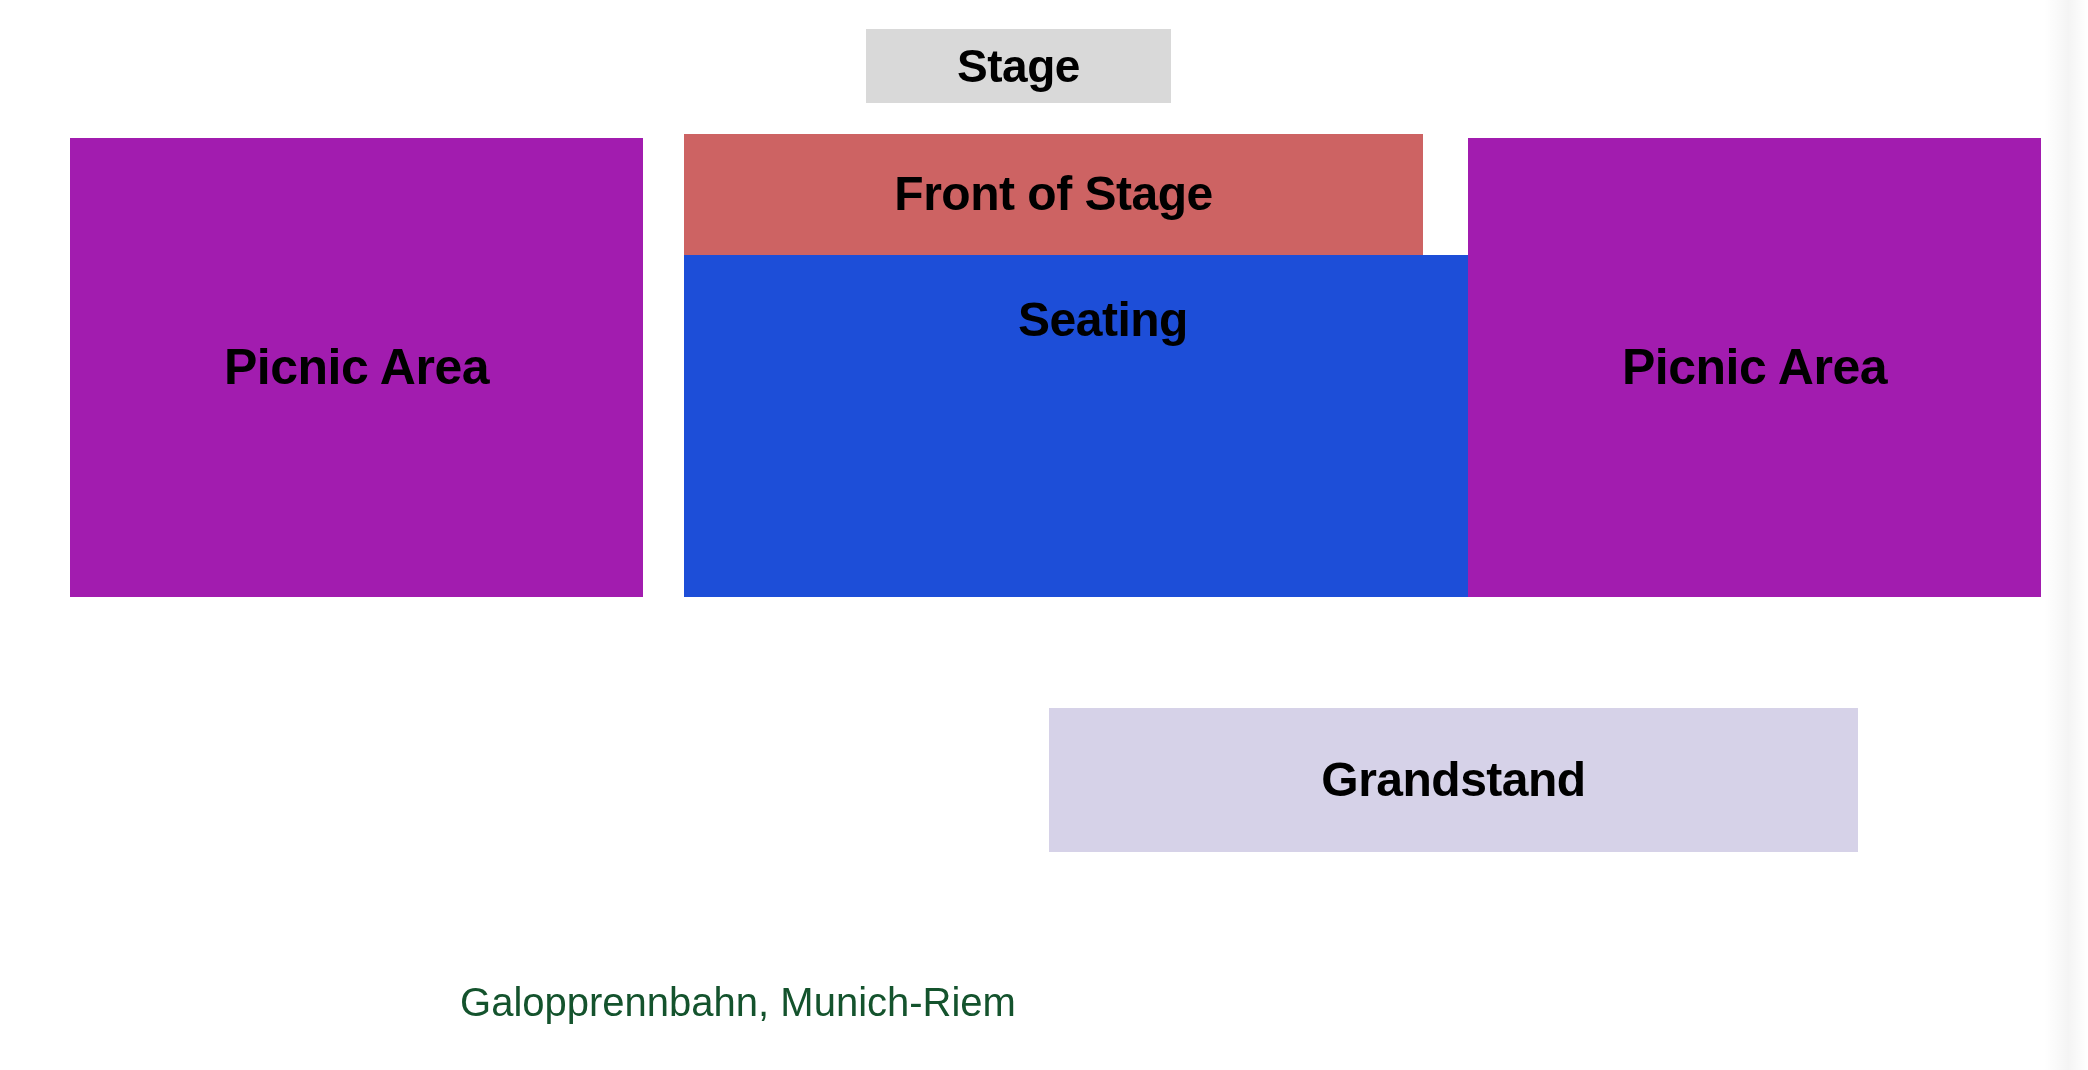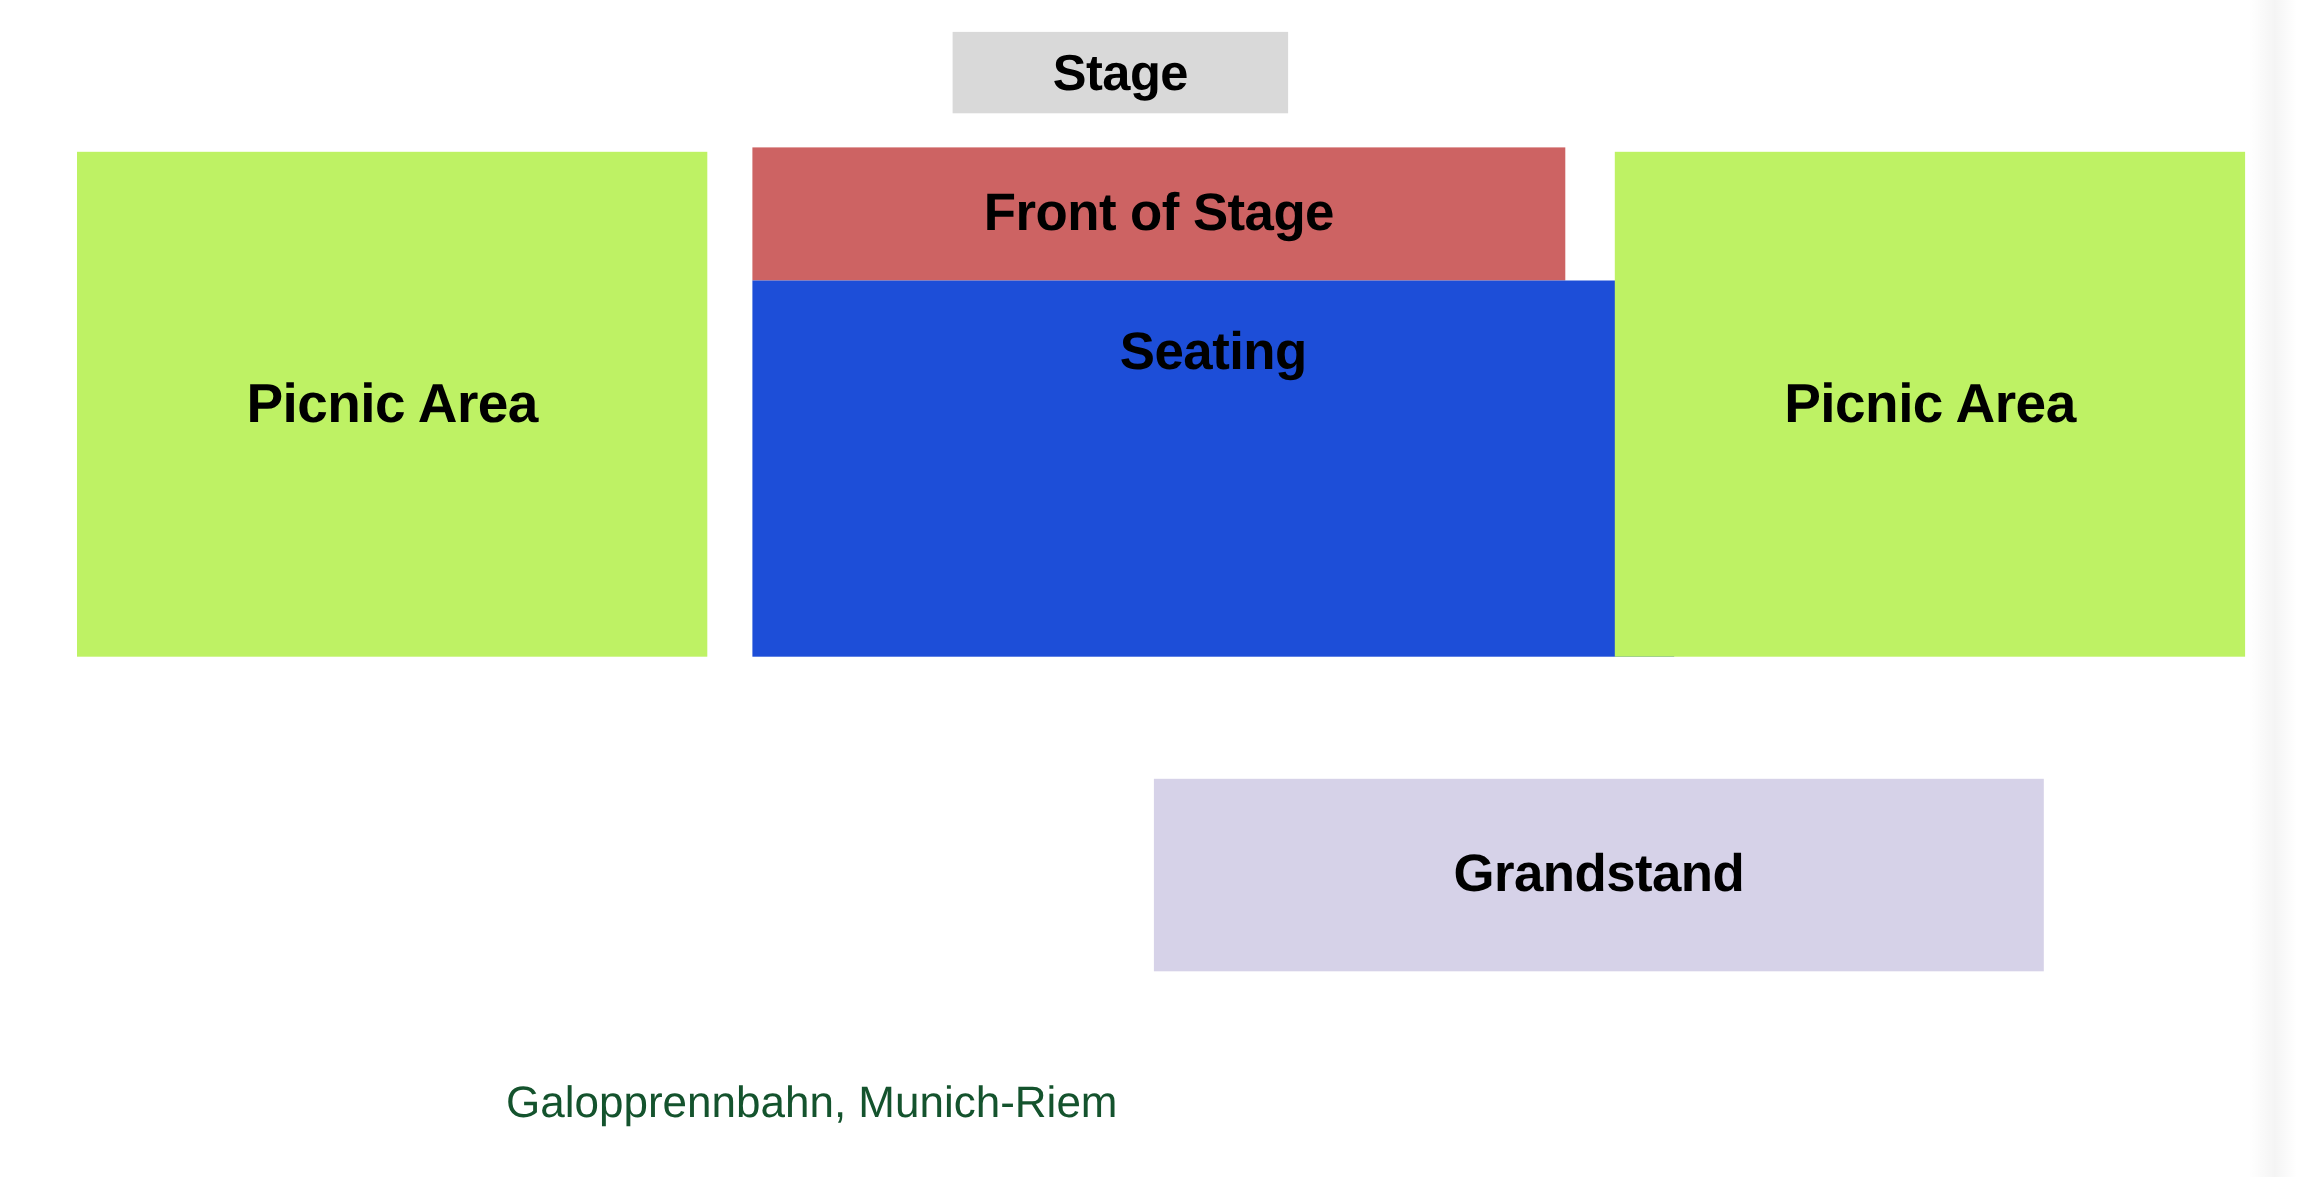--- a/index.html
+++ b/index.html
@@ -47,21 +47,21 @@
     background: #d9d9d9;
     align-items: center;
     font-size: 46px;
   }
 
   
   .zone-picnic {
     top: 138px;
     width: 573px;
     height: 459px;
-    background: #bef264;
+    background: #a21caf;
     align-items: center;
     font-size: 50px;
   }
   .zone-picnic-left  { left: 70px; }
   .zone-picnic-right { left: 1468px; }
 
   
   .zone-front-of-stage {
     left: 684px;
     top: 134px;
@@ -82,21 +82,21 @@
     align-items: flex-start;
     padding-top: 40px;
     font-size: 48px;
   }
 
   
   .zone-grandstand {
     left: 1049px;
     top: 708px;
     width: 809px;
-    height: 175px;
+    height: 144px;
     background: #d6d2e8;
     align-items: center;
     font-size: 48px;
   }
 
   
   .venue-caption {
     position: absolute;
     left: 0;
     top: 980px;

